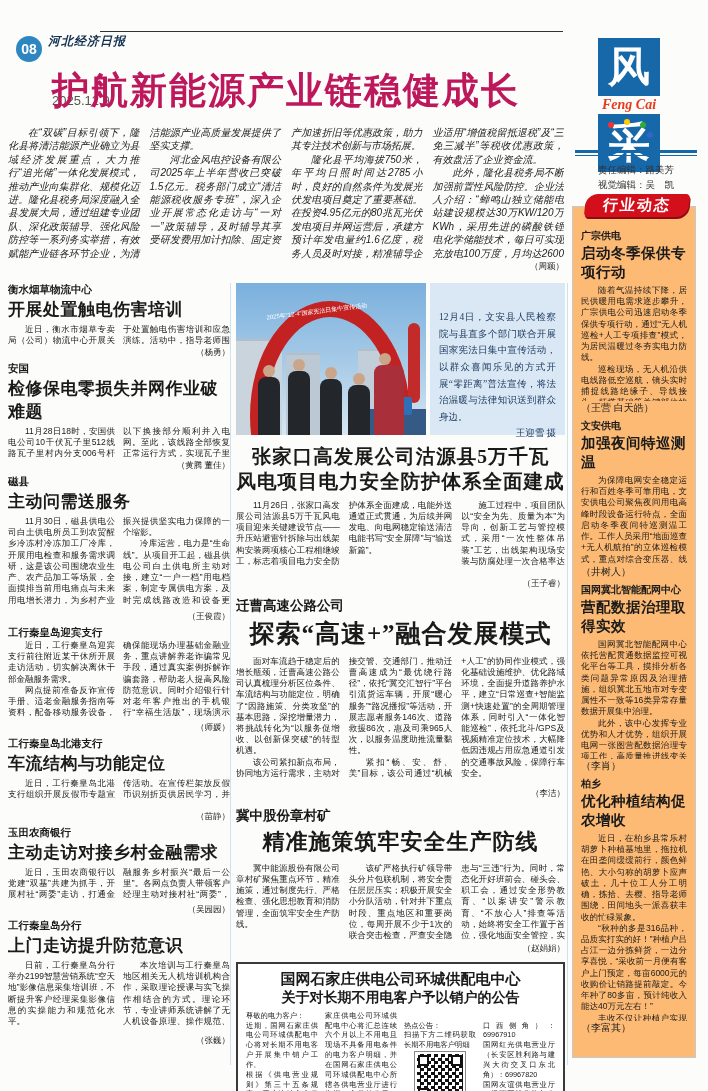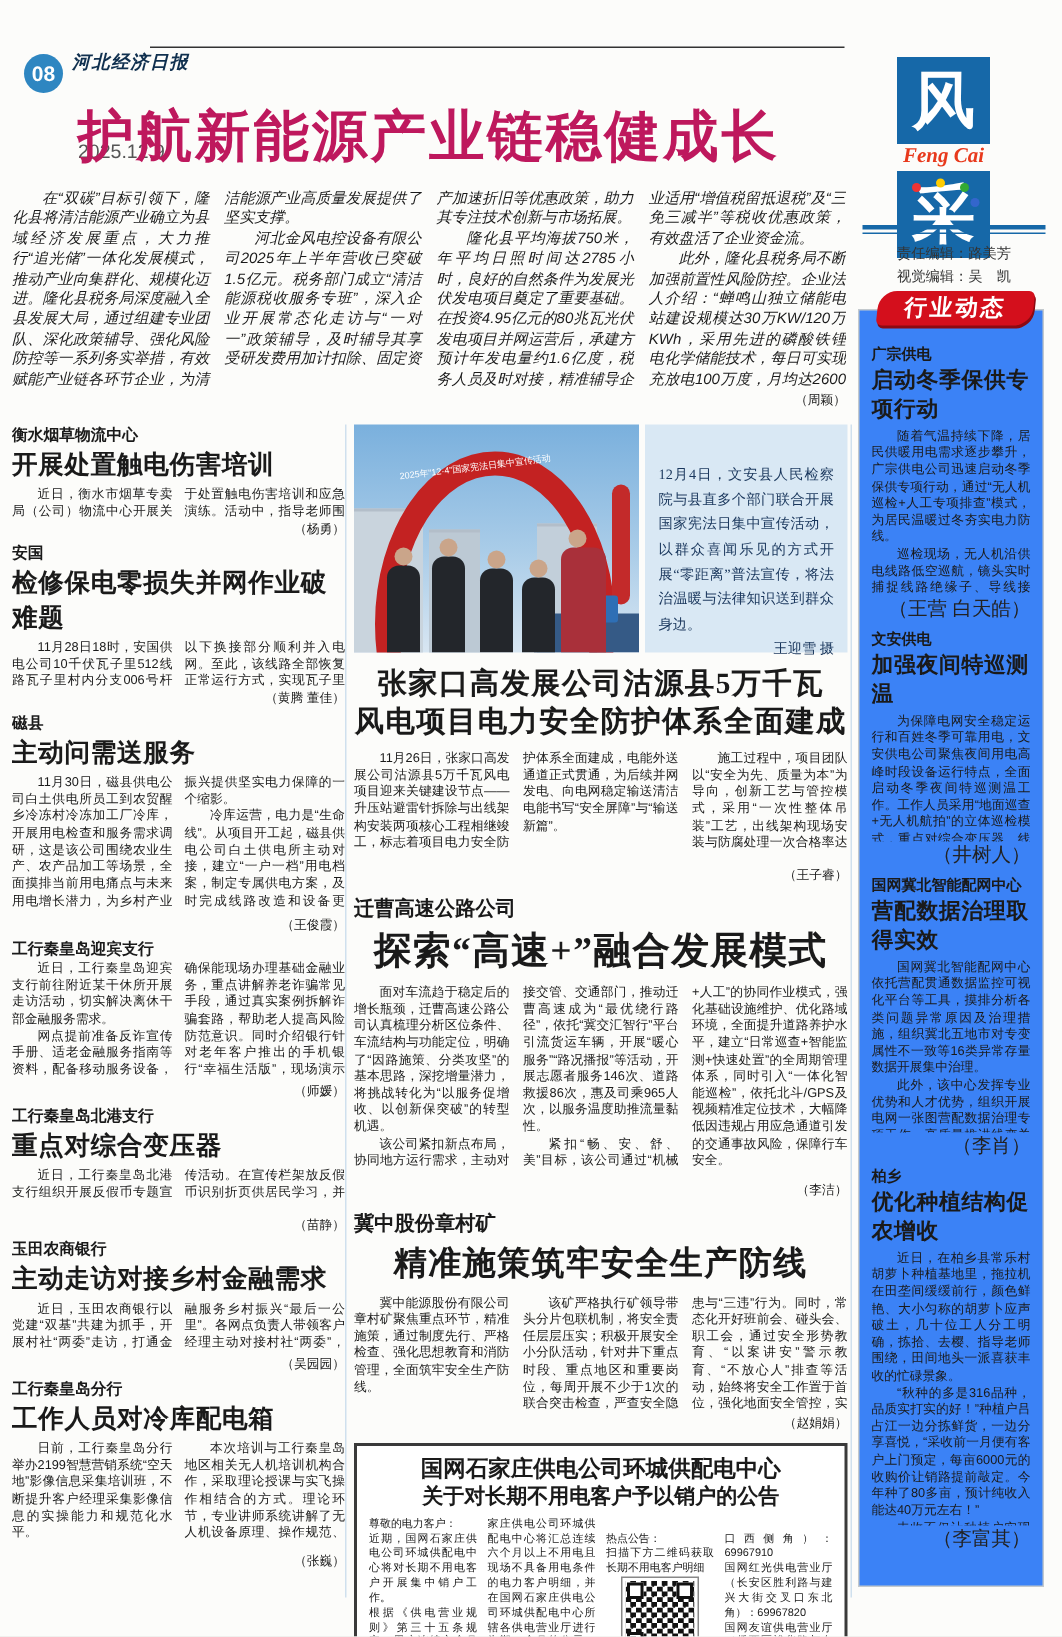--- a/index.html
+++ b/index.html
@@ -25,27 +25,27 @@
   .dbl-lines{position:absolute;left:575px;top:150px;width:122px;border-top:3px solid #1668a8;}
   .dbl-lines:after{content:"";display:block;margin-top:2px;border-top:1px solid #1668a8;}
   .editors{position:absolute;left:575px;top:162px;width:122px;text-align:center;font-size:9.5px;
         color:#333;line-height:1.6;}
   
   .badge{position:absolute;left:585px;top:194px;width:104px;height:23px;background:#d40f1c;
         color:#fff;font-weight:bold;font-size:15px;display:flex;align-items:center;justify-content:center;
         border-radius:12px 4px 12px 4px;transform:skewX(-6deg);z-index:3;letter-spacing:2px;
         box-shadow:1px 2px 0 #8c0a12;}
   .sidebar{position:absolute;left:572px;top:206px;width:124px;height:852px;border:1px solid #c3c9cd;
-        background:#3b82f6;box-sizing:border-box;padding:22px 8px 6px 8px;overflow:hidden;}
+        background:#fdba74;box-sizing:border-box;padding:22px 8px 6px 8px;overflow:hidden;}
   .sart{overflow:hidden;display:flex;flex-direction:column;margin-bottom:4px;}
   .sart .kick{font-size:10px;font-weight:bold;}
   .sart .hl{font-size:14.5px;font-weight:bold;letter-spacing:.5px;margin:1px 0 3px 0;}
   .sbody{flex:1;overflow:hidden;font-size:8.5px;line-height:1.32;text-align:justify;}
   .sbody p{margin:0;text-indent:2em;}
-  .sby{text-align:right;font-size:13px;color:#222;}
+  .sby{font-size:10px;color:#222;}
   
   .lead{position:absolute;left:8px;top:62px;width:556px;}
   .lead .kick{color:#c9151e;font-size:15px;font-weight:bold;text-align:center;letter-spacing:1px;}
   .lead .hl{font-family:"Liberation Serif",serif;font-size:37px;font-weight:900;text-align:center;
         letter-spacing:2px;margin:4px 0 10px 0;color:#be185d;}
   .lead-body{column-count:4;column-gap:10px;column-fill:auto;height:134px;overflow:hidden;
         font-size:10px;line-height:1.34;text-align:justify;font-style:italic;}
   .lead-body p{margin:0;text-indent:2em;}
   .lead-by{text-align:right;font-size:8.5px;margin-top:1px;}
   
@@ -173,37 +173,37 @@
     <div class="lart" style="height:108px">
       <div class="kick">工行秦皇岛迎宾支行</div>
       <div class="lbody">
           <p>近日，工行秦皇岛迎宾支行前往附近某干休所开展走访活动，切实解决离休干部金融服务需求。</p>
           <p>网点提前准备反诈宣传手册、适老金融服务指南等资料，配备移动服务设备，确保能现场办理基础金融业务，重点讲解养老诈骗常见手段，通过真实案例拆解诈骗套路，帮助老人提高风险防范意识。同时介绍银行针对老年客户推出的手机银行“幸福生活版”，现场演示字体放大、功能简化等实用设置，现场协助办理账户查询、密码重置等业务，累计服务21人次。</p>
         </div>
       <div class="lby">（师媛）</div>
     </div>
     <div class="lart" style="height:86px">
       <div class="kick">工行秦皇岛北港支行</div>
-      <div class="hl">重点对综合变压器</div>
+      <div class="hl">车流结构与功能定位</div>
       <div class="lbody">
           <p>近日，工行秦皇岛北港支行组织开展反假币专题宣传活动。在宣传栏架放反假币识别折页供居民学习，并通过网点晨会组织反假币知识竞赛，深入周边社区及商户，发放手册，宣传假币识别技巧，提高周边商户警惕。利用微信朋友圈、客户群、企业微信等线上平台，邀请大家积极参与反假币知识竞赛，同时利用视频、公众号等形式，增加宣传频率，创新宣传方式，营造浓厚的反假币氛围。</p>
         </div>
       <div class="lby">（苗静）</div>
     </div>
     <div class="lart" style="height:90px">
       <div class="kick">玉田农商银行</div>
       <div class="hl">主动走访对接乡村金融需求</div>
       <div class="lbody">
           <p>近日，玉田农商银行以党建“双基”共建为抓手，开展村社“两委”走访，打通金融服务乡村振兴“最后一公里”。各网点负责人带领客户经理主动对接村社“两委”，共同挖掘村社发展中的金融需求，依托走访成果，同步推进“联络员+宣传员”队伍建设，形成“银行+村社”联动服务体系。同时，积极推动防非反诈宣传等常态化服务，让金融服务扎根村社。</p>
         </div>
       <div class="lby">（吴园园）</div>
     </div>
     <div class="lart" style="height:128px">
       <div class="kick">工行秦皇岛分行</div>
-      <div class="hl">工作人员对冷库配电箱</div>
+      <div class="hl">上门走访提升防范意识</div>
       <div class="lbody">
           <p>日前，工行秦皇岛分行举办2199智慧营销系统“空天地”影像信息采集培训班，不断提升客户经理采集影像信息的实操能力和规范化水平。</p>
           <p>本次培训与工行秦皇岛地区相关无人机培训机构合作，采取理论授课与实飞操作相结合的方式。理论环节，专业讲师系统讲解了无人机设备原理、操作规范、飞行法规及安全注意事项，并重点结合采购机型特点及工行秦皇岛地区特定空域管理要求进行了有针对性的解读，确保参训人员熟悉设备性能、掌握合规飞行制度。</p>
         </div>
       <div class="lby">（张巍）</div>
     </div>
   </div>
 
   <div class="center">
 

